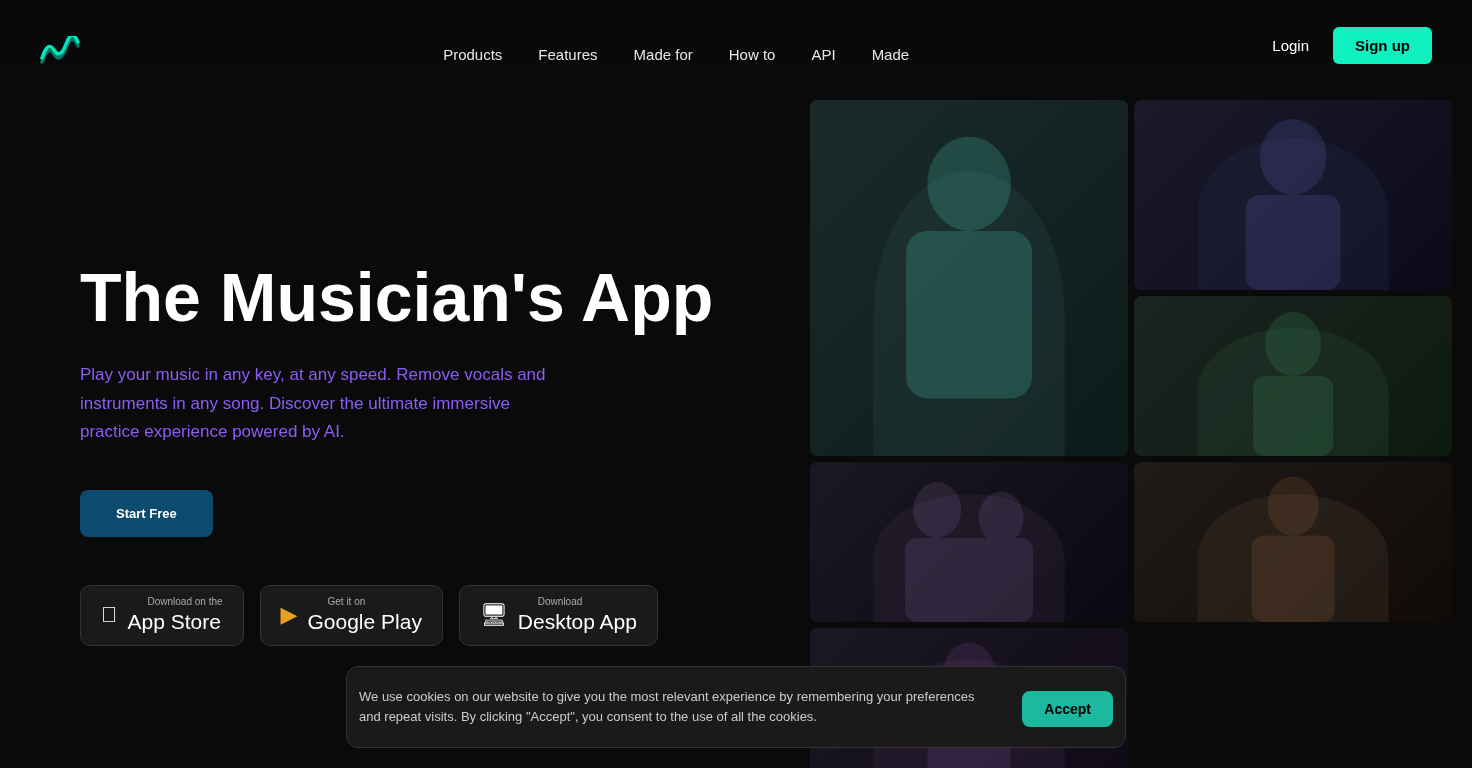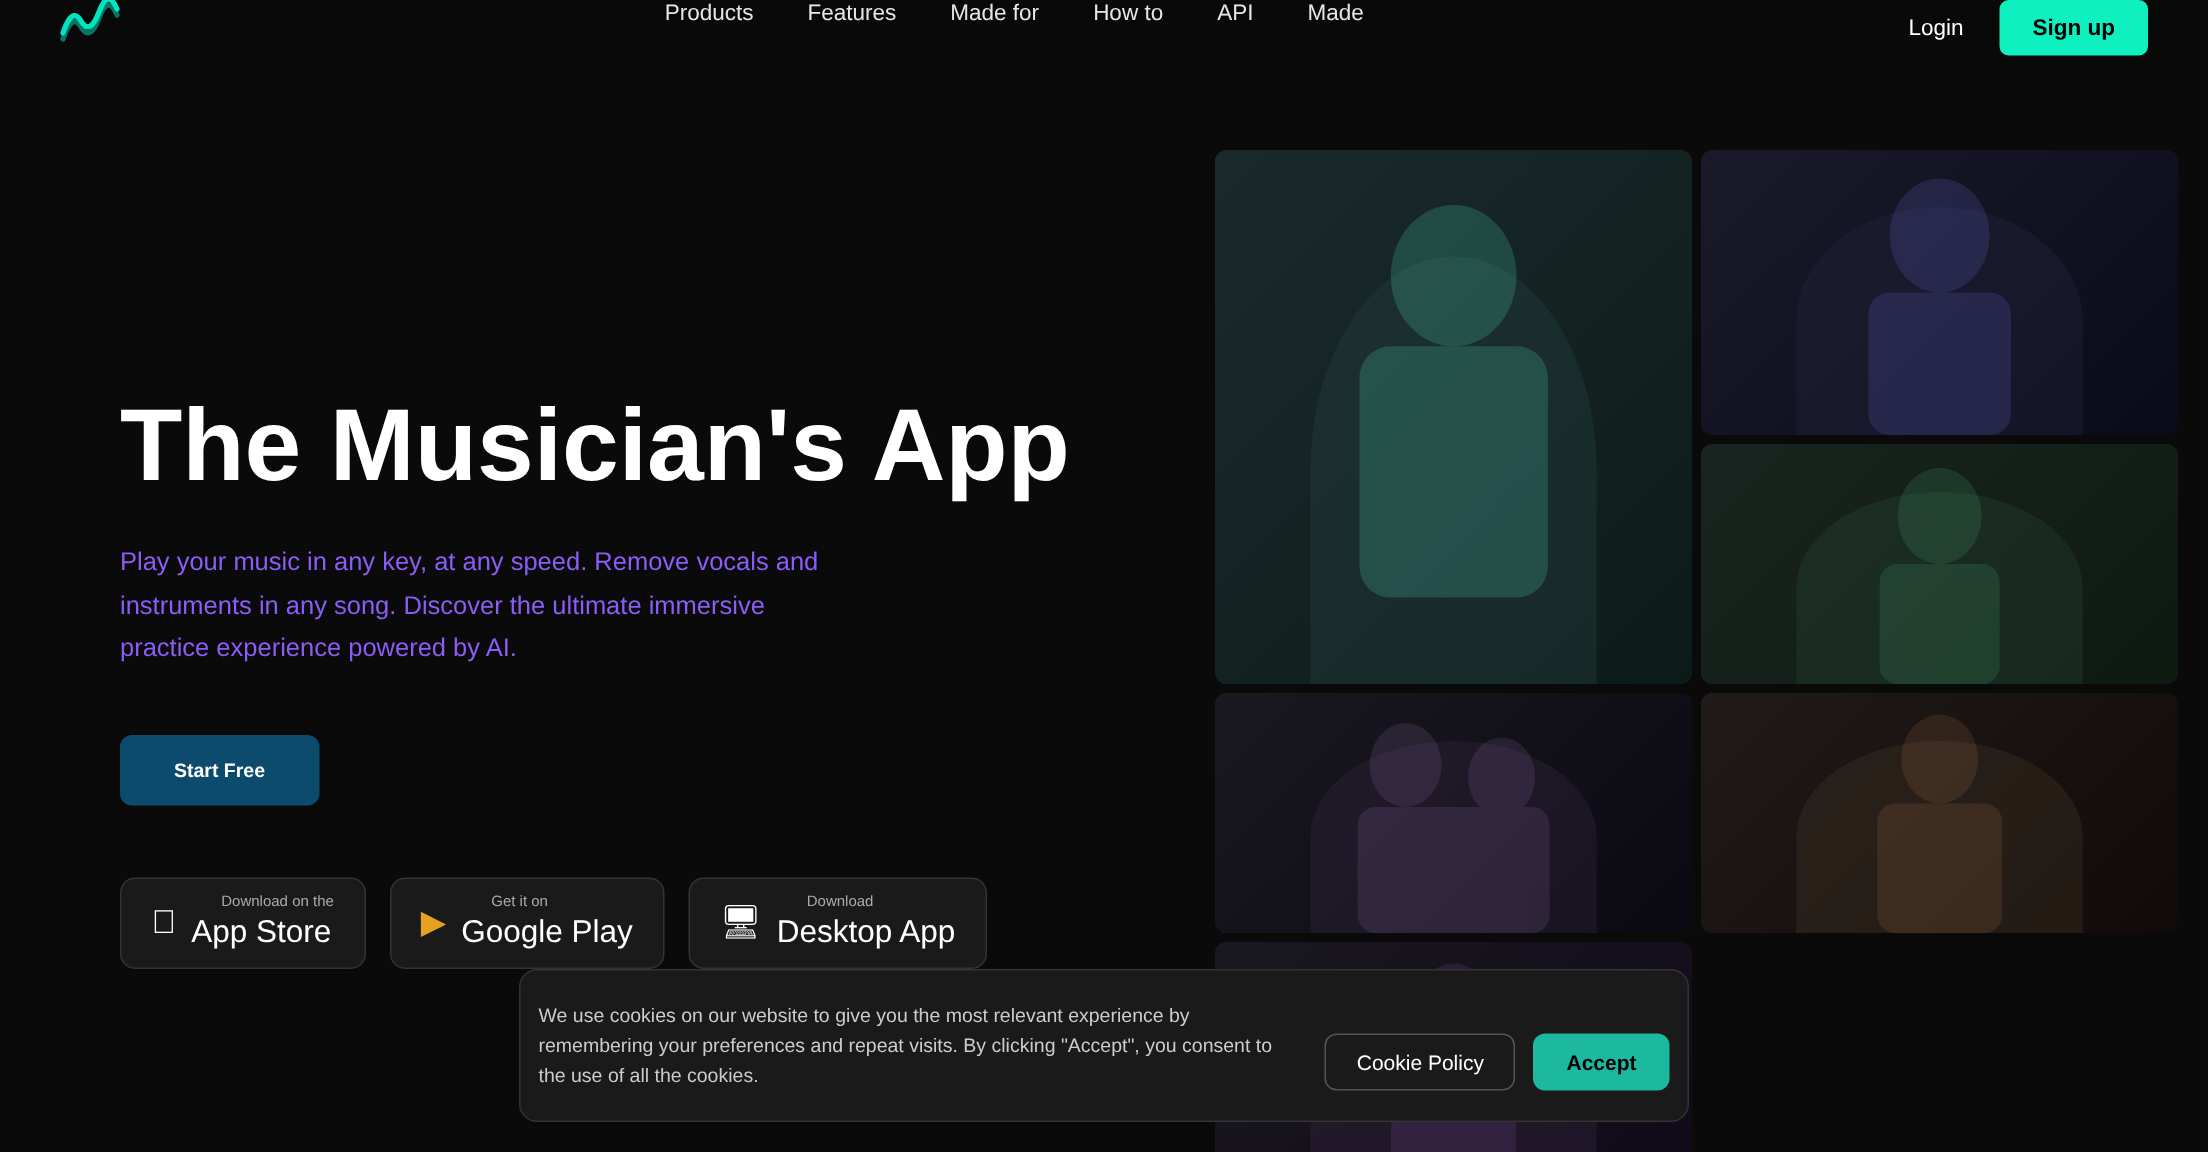--- a/index.html
+++ b/index.html
@@ -10,21 +10,21 @@
       font-family: -apple-system, BlinkMacSystemFont, 'Segoe UI', sans-serif;
       min-height: 768px;
       overflow-x: hidden;
     }
 
     
     nav {
       position: fixed;
       top: 0; left: 0; right: 0;
       display: flex;
-      align-items: flex-start;
+      align-items: flex-end;
       justify-content: space-between;
       padding: 0 40px;
       height: 64px;
       z-index: 100;
       background: rgba(10,10,10,0.95);
     }
 
     .nav-logo {
       display: flex;
       align-items: center;
@@ -397,16 +397,15 @@
           <rect x="88" y="92" width="104" height="108" rx="15" fill="#a060c0"></rect>
         </svg>
       </div>
     </div>
   </div>
 </section>
 
 <div class="cookie-banner">
   <p class="cookie-text">We use cookies on our website to give you the most relevant experience by remembering your preferences and repeat visits. By clicking "Accept", you consent to the use of all the cookies.</p>
   <div class="cookie-btns">
-    <button class="cookie-policy-btn">Cookie Policy</button>
     <button class="cookie-accept-btn">Accept</button>
   </div>
 </div>
 
 </body></html>

